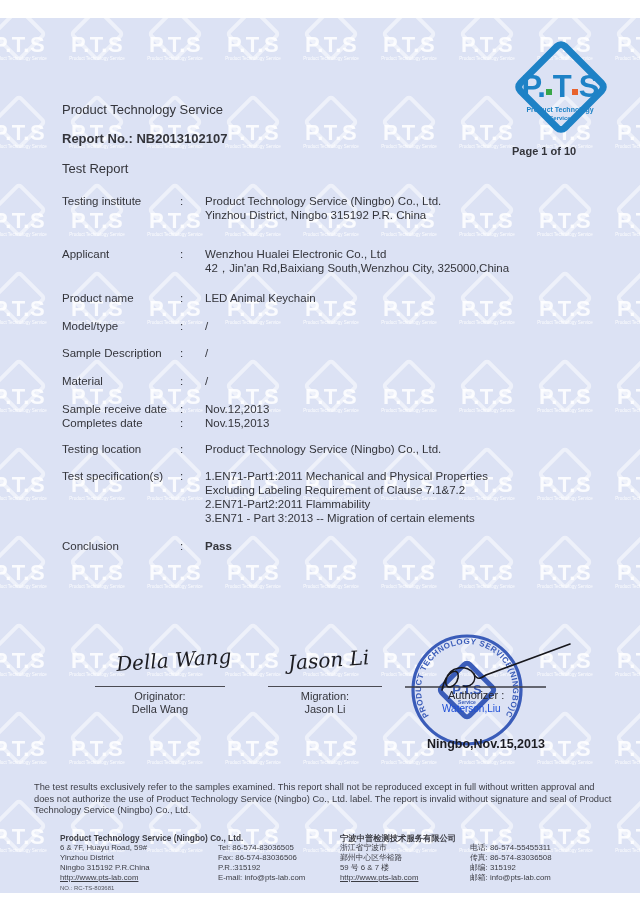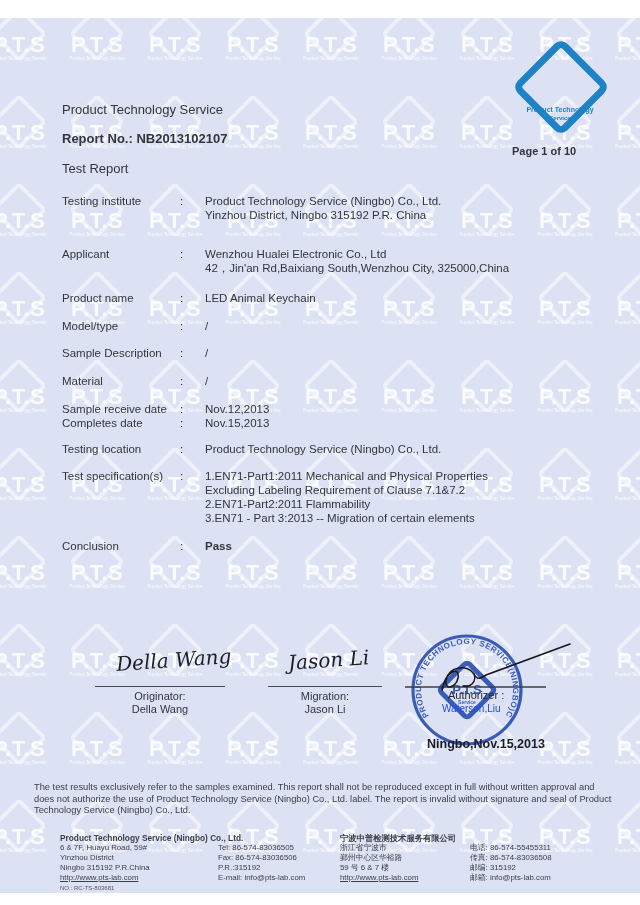--- a/index.html
+++ b/index.html
@@ -517,20 +517,21 @@
     </div>
 
   <div class="content">
 
     <div class="svc-line">Product Technology Service</div>
     <div class="report-no">Report No.: NB2013102107</div>
     <div class="doc-title">Test Report</div>
 
     <div class="logo">
       <div class="logo-d"></div>
+      <div class="logo-t"><span>P.</span><span class="sq sq-g"></span><span>T</span><span class="sq sq-o"></span><span>S</span></div>
       <div class="logo-s1">Product Technology</div>
       <div class="logo-s2">Service</div>
     </div>
     <div class="page-label">Page 1 of 10</div>
 
     <div class="row" style="top:176px">
       <span class="lbl">Testing institute</span>
       <span class="cln">:</span>
       <span class="val">
         <div>Product Technology Service (Ningbo) Co., Ltd.</div>

